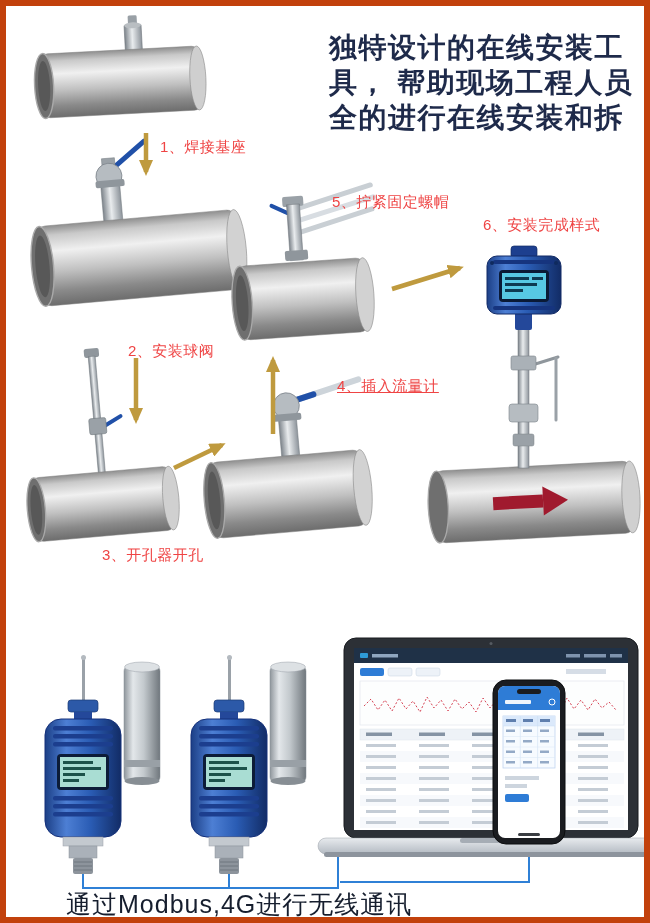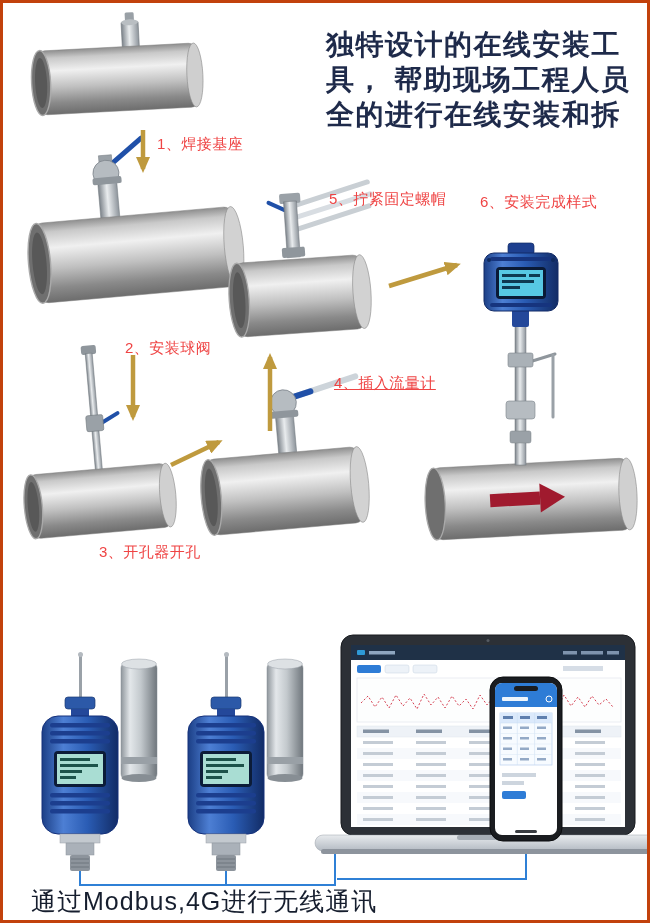--- a/index.html
+++ b/index.html
@@ -1,24 +1,24 @@
 <!DOCTYPE html>
 <html><head>
 <meta charset="utf-8">
 <style>
   html,body{margin:0;padding:0;background:#fff;}
   .page{position:relative;width:650px;height:923px;background:#ffffff;overflow:hidden;
-        font-family:"Liberation Sans","DejaVu Sans",sans-serif;box-sizing:border-box;border:3px solid #c2410c;}
+        font-family:"Liberation Sans","DejaVu Sans",sans-serif;box-sizing:border-box;border:6px solid #c2410c;}
   .layer{position:absolute;left:0;top:0;}
   .step-label{position:absolute;font-size:15px;color:#ef4444;white-space:nowrap;letter-spacing:.5px;}
   .intro{position:absolute;left:323px;top:24px;width:324px;color:#1e2a4a;font-size:28px;
          font-weight:600;letter-spacing:1.5px;line-height:35px;}
   .caption{position:absolute;color:#161e2e;letter-spacing:1px;}
   .caption.mid{left:44px;top:568px;font-size:27px;font-weight:500;}
-  .caption.bottom{left:28px;top:882px;font-size:25px;font-weight:500;text-align:center;}
+  .caption.bottom{left:60px;top:882px;font-size:25px;font-weight:500;text-align:center;}
   svg{display:block;}
 </style>
 </head>
 <body>
 
 <div class="page">
 
   <svg class="layer" width="650" height="612" viewBox="0 0 650 612" xmlns="http://www.w3.org/2000/svg">
     <defs>
       <linearGradient id="pipeV" x1="0" y1="0" x2="0" y2="1">
@@ -154,21 +154,21 @@
     <div>独特设计的在线安装工</div>
     <div>具， 帮助现场工程人员</div>
     <div>全的进行在线安装和拆</div>
   </div>
 
   <div class="step-label" style="left:154px;top:132px;">1、焊接基座</div>
   <div class="step-label" style="left:122px;top:336px;">2、安装球阀</div>
   <div class="step-label" style="left:96px;top:540px;text-align:center;">3、开孔器开孔</div>
   <div class="step-label" style="left:331px;top:371px;text-decoration:underline;">4、插入流量计</div>
   <div class="step-label" style="left:326px;top:187px;">5、拧紧固定螺帽</div>
-  <div class="step-label" style="left:477px;top:190px;">6、安装完成样式</div>
+  <div class="step-label" style="left:477px;top:210px;">6、安装完成样式</div>
 
 
   <svg class="layer" style="top:630px;" width="650" height="256" viewBox="0 0 650 256" xmlns="http://www.w3.org/2000/svg">
     <defs>
       <linearGradient id="cylGrad" x1="0" y1="0" x2="1" y2="0">
         <stop offset="0" stop-color="#8f969c"></stop>
           <stop offset="0.25" stop-color="#e3e7ea"></stop>
         <stop offset="0.55" stop-color="#c3c9cd"></stop>
           <stop offset="1" stop-color="#70777d"></stop>
       </linearGradient>

